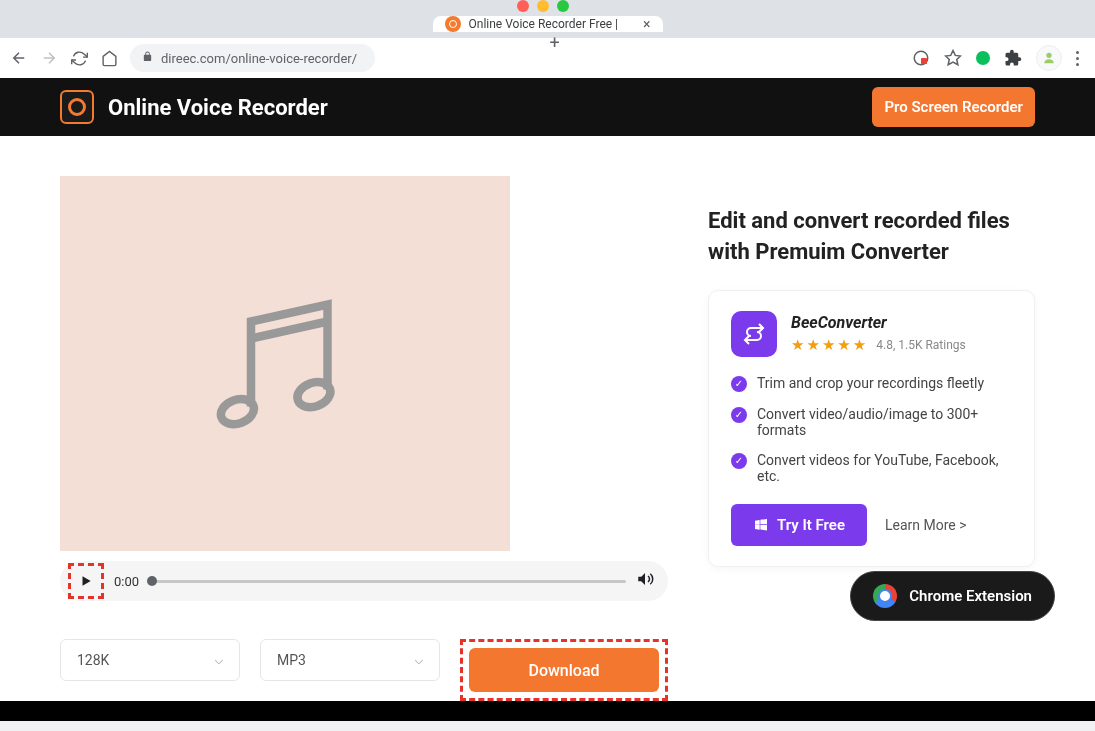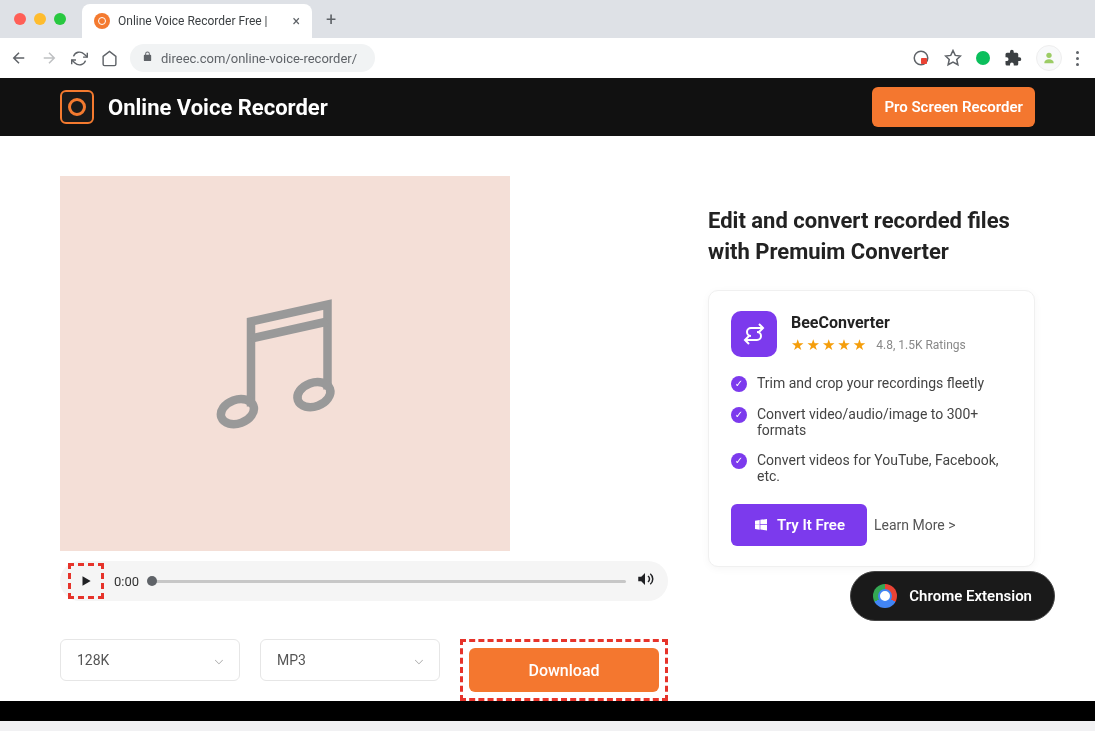--- a/index.html
+++ b/index.html
@@ -1,20 +1,20 @@
 <!DOCTYPE html>
 <html><head>
 <meta charset="utf-8">
 <style>
   * { margin: 0; padding: 0; box-sizing: border-box; font-family: -apple-system, BlinkMacSystemFont, "Segoe UI", Roboto, sans-serif; }
   body { background: #f1f1f3; width: 1095px; height: 731px; overflow: hidden; }
 
   
   .browser-chrome { background: #dee1e6; }
-  .tab-bar { display: flex; align-items: center; height: 38px; padding: 0 8px; }
+  .tab-bar { display: flex; align-items: center; height: 38px; padding: 0 8px; flex-direction: column; }
   .window-controls { display: flex; gap: 8px; margin-right: 16px; margin-left: 6px; align-items:center;}
   .wc { width: 12px; height: 12px; border-radius: 50%; }
   .wc-close { background: #ff5f57; }
   .wc-min { background: #febc2e; }
   .wc-max { background: #28c840; }
   .tab { display: flex; align-items: center; background: #fff; border-radius: 8px 8px 0 0; padding: 0 12px; height: 34px; margin-top: 4px; min-width: 230px; gap: 8px; }
   .tab-favicon { width: 16px; height: 16px; background: #f47a2f; border-radius: 50%; display:flex; align-items:center; justify-content:center;}
   .tab-favicon::after{content:''; width:6px;height:6px;border:1px solid #fff;border-radius:50%;}
   .tab-title { font-size: 12px; color: #3c4043; flex: 1; white-space: nowrap; overflow: hidden; text-overflow: ellipsis; }
   .tab-close { font-size: 14px; color: #5f6368; cursor: pointer; }
@@ -60,28 +60,28 @@
   .chev { color:#999; font-size:11px;}
   .dl-wrap { border:3px dashed #e6332a; padding:6px;}
   .dl-btn { background:#f4772f; color:#fff; border:none; width:190px; height:44px; border-radius:6px; font-size:16px; font-weight:500; cursor:pointer;}
 
   
   .right-col { flex:1; padding-top:30px;}
   .headline { font-size:22px; font-weight:700; color:#222; line-height:1.4; margin-bottom:22px;}
   .promo-card { background:#fff; border:1px solid #f0f0f0; border-radius:10px; padding:20px 22px; box-shadow:0 2px 8px rgba(0,0,0,0.04);}
   .promo-head { display:flex; gap:14px; align-items:center; margin-bottom:18px;}
   .promo-icon { width:46px;height:46px;background:#7c3aed;border-radius:10px;display:flex;align-items:center;justify-content:center;}
-  .promo-name { font-size:16px;font-weight:700;color:#222;}
+  .promo-name { font-size:16px;font-weight:700;color:#222;font-style:italic;}
   .stars-row { display:flex; align-items:center; gap:8px; margin-top:4px;}
   .stars { color:#f59e0b; font-size:15px; letter-spacing:2px;}
   .rating-text { font-size:12px; color:#888;}
   .feat-list { list-style:none; display:flex; flex-direction:column; gap:14px; margin-bottom:20px;}
   .feat-item { display:flex; gap:10px; align-items:flex-start; font-size:14px; color:#444;}
   .check { width:16px;height:16px;background:#7c3aed;border-radius:50%;display:flex;align-items:center;justify-content:center;color:#fff;font-size:10px;flex-shrink:0;margin-top:1px;}
-  .promo-actions { display:flex; gap:7px; align-items:center;}
+  .promo-actions { display:flex; gap:18px; align-items:center;}
   .try-btn { background:#7c3aed;color:#fff;border:none;padding:12px 22px;border-radius:6px;font-size:15px;font-weight:600;cursor:pointer;display:flex;align-items:center;gap:8px;}
   .learn-link { font-size:14px;color:#555;cursor:pointer;}
 
   .chrome-ext-btn { position:absolute; right:40px; bottom:100px; background:#1a1a1a; color:#fff; border-radius:28px; padding:12px 22px; display:flex;align-items:center;gap:12px;font-size:15px;font-weight:600;cursor:pointer;border:1px solid #444;text-align:right;}
   .chrome-logo { width:24px;height:24px;border-radius:50%;background:conic-gradient(#ea4335 0 120deg,#4285f4 120deg 240deg,#34a853 240deg 360deg);display:flex;align-items:center;justify-content:center;}
   .chrome-logo::after{content:'';width:10px;height:10px;background:#fff;border:2px solid #4285f4;border-radius:50%;}
 
   .footer-bar { background:#000; height:20px; position:absolute; bottom:0; left:0; right:0;}
 </style>
 </head>

